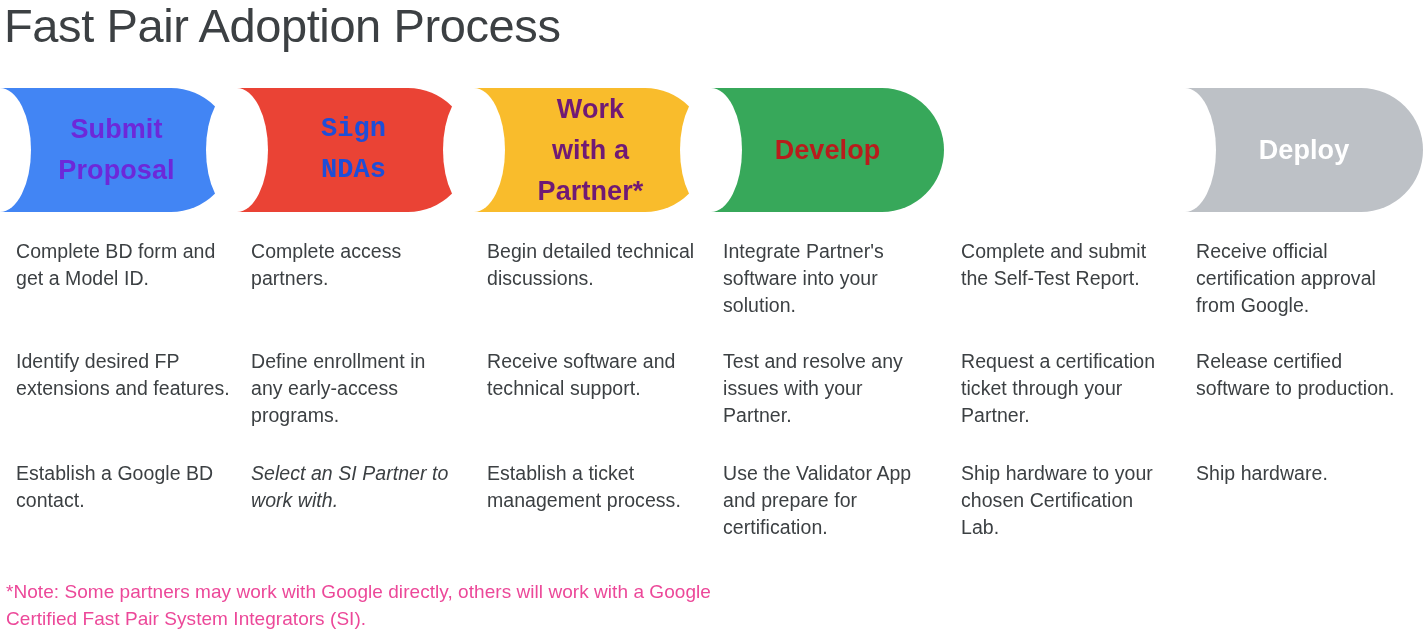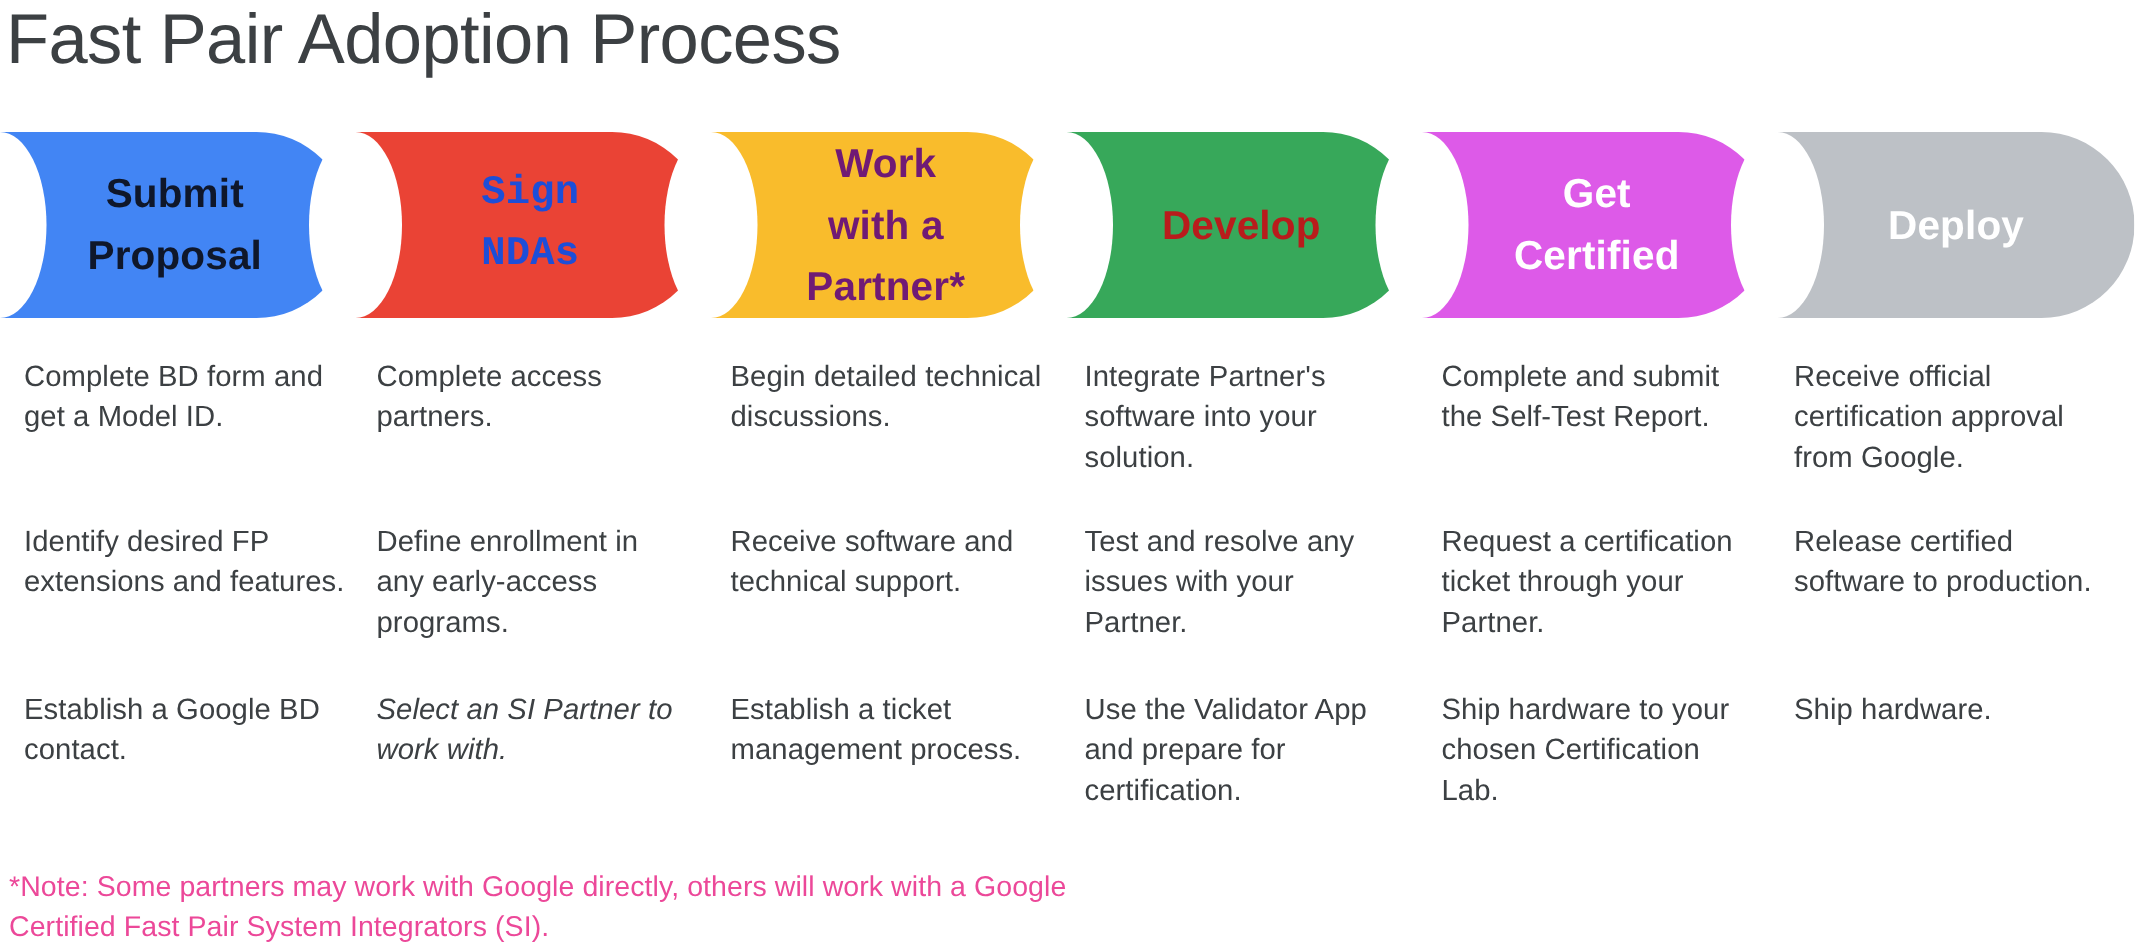--- a/index.html
+++ b/index.html
@@ -120,46 +120,40 @@
 <body>
 
 <div id="page">
 
   <div id="page-title">Fast Pair Adoption Process</div>
 
   <div id="stage-band">
       <div class="stage" style="left: 0px; width: 233px;">
         <div class="stage-body" style="background: rgb(66, 133, 244);"></div>
         <div class="stage-notch"></div>
-        <div class="stage-label" style="color: #0f172a;">Submit
+        <div class="stage-label" style="color: #6d28d9;">Submit
 Proposal</div>
       </div>
       <div class="stage" style="left: 237px; width: 233px;">
         <div class="stage-body" style="background: rgb(234, 67, 53);"></div>
         <div class="stage-notch"></div>
         <div class="stage-label" style="color: #1d4ed8; font-family: Liberation Mono, monospace;">Sign
 NDAs</div>
       </div>
       <div class="stage" style="left: 474px; width: 233px;">
         <div class="stage-body" style="background: rgb(249, 188, 44);"></div>
         <div class="stage-notch"></div>
         <div class="stage-label" style="color: #701a75;">Work
 with a
 Partner*</div>
       </div>
       <div class="stage" style="left: 711px; width: 233px;">
         <div class="stage-body" style="background: rgb(55, 168, 90);"></div>
         <div class="stage-notch"></div>
         <div class="stage-label" style="color: #b91c1c;">Develop</div>
-      </div>
-      <div class="stage" style="left: 948px; width: 233px;">
-        <div class="stage-body" style="background: rgb(221, 90, 232);"></div>
-        <div class="stage-notch"></div>
-        <div class="stage-label" style="color: rgb(255, 255, 255);">Get
-Certified</div>
       </div>
       <div class="stage" style="left: 1185px; width: 238px;">
         <div class="stage-body" style="background: rgb(189, 193, 198);"></div>
         <div class="stage-notch"></div>
         <div class="stage-label" style="color: rgb(255, 255, 255);">Deploy</div>
       </div>
     </div>
 
   <div id="columns">
       <div class="col" style="left: 16px; width: 218px;">

